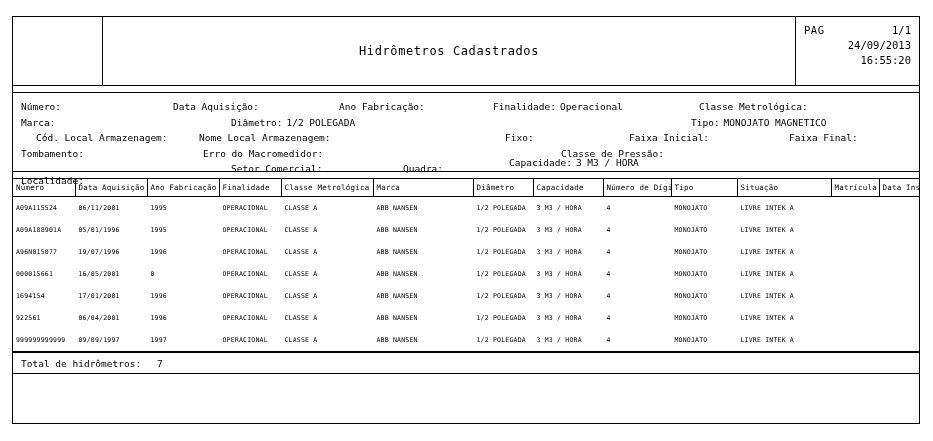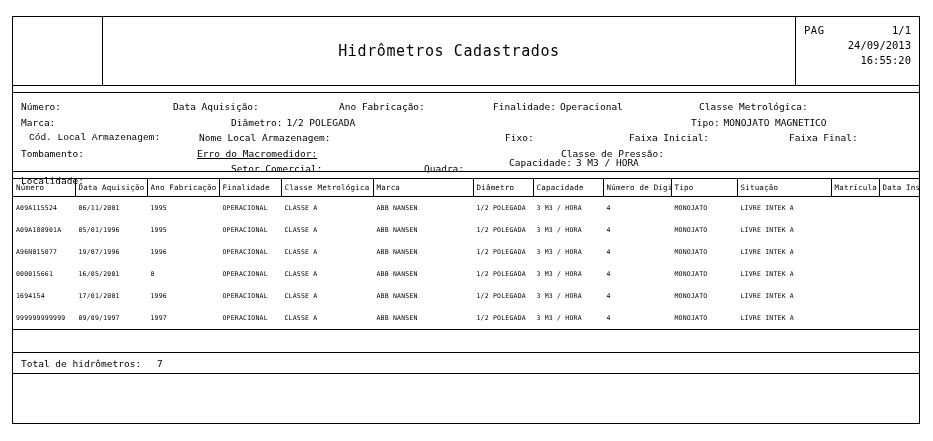--- a/index.html
+++ b/index.html
@@ -40,21 +40,21 @@
   }
   .header-title-cell {
     flex: 1;
     border-right: 1px solid #000;
     box-sizing: border-box;
     display: flex;
     align-items: center;
     justify-content: center;
   }
   .header-title {
-    font-size: 15px;
+    font-size: 12px;
     letter-spacing: 0.6px;
     white-space: nowrap;
   }
   .header-meta {
     width: 123px;
     box-sizing: border-box;
     padding: 6px 8px 0 8px;
     font-size: 10.5px;
     line-height: 15px;
     text-align: right;
@@ -203,57 +203,57 @@
       </span>
       <span class="fitem" style="left:488px;margin-top:40px;">
         <span class="lbl">Capacidade:</span><span class="val">3 M3 / HORA</span>
       </span>
       <span class="fitem" style="left:670px;">
         <span class="lbl">Tipo:</span><span class="val">MONOJATO MAGNETICO</span>
       </span>
     </div>
 
     <div class="frow">
-      <span class="fitem" style="left:8px;font-family:Liberation Mono, monospace;">
+      <span class="fitem" style="left:15px;">
         <span class="lbl">Cód. Local Armazenagem:</span><span class="val"></span>
       </span>
       <span class="fitem" style="left:178px;">
         <span class="lbl">Nome Local Armazenagem:</span><span class="val"></span>
       </span>
       <span class="fitem" style="left:484px;">
         <span class="lbl">Fixo:</span><span class="val"></span>
       </span>
       <span class="fitem" style="left:608px;">
         <span class="lbl">Faixa Inicial:</span><span class="val"></span>
       </span>
       <span class="fitem" style="left:768px;">
         <span class="lbl">Faixa Final:</span><span class="val"></span>
       </span>
     </div>
 
     <div class="frow">
       <span class="fitem" style="left:0px;">
         <span class="lbl">Tombamento:</span><span class="val"></span>
       </span>
-      <span class="fitem" style="left:176px;text-decoration:underline;">
+      <span class="fitem" style="left:182px;">
         <span class="lbl">Erro do Macromedidor:</span><span class="val"></span>
       </span>
       <span class="fitem" style="left:540px;">
         <span class="lbl">Classe de Pressão:</span><span class="val"></span>
       </span>
     </div>
 
     <div class="frow">
       <span class="fitem" style="left:0px;margin-top:12px;">
         <span class="lbl">Localidade:</span><span class="val"></span>
       </span>
       <span class="fitem" style="left:210px;">
         <span class="lbl">Setor Comercial:</span><span class="val"></span>
       </span>
-      <span class="fitem" style="left:403px;">
+      <span class="fitem" style="left:382px;">
         <span class="lbl">Quadra:</span><span class="val"></span>
       </span>
     </div>
 
   </div>
 
   <div class="table-wrap">
     <table class="grid">
       <colgroup>
         <col style="width:62px">
@@ -357,20 +357,35 @@
             <td>ABB NANSEN</td>
             <td>1/2 POLEGADA</td>
             <td>3 M3 / HORA</td>
             <td>4</td>
             <td>MONOJATO</td>
             <td>LIVRE INTEK A</td>
             <td></td>
             <td></td>
           </tr>
           <tr>
+            <td>922561</td>
+            <td>06/04/2001</td>
+            <td>1996</td>
+            <td>OPERACIONAL</td>
+            <td>CLASSE A</td>
+            <td>ABB NANSEN</td>
+            <td>1/2 POLEGADA</td>
+            <td>3 M3 / HORA</td>
+            <td>4</td>
+            <td>MONOJATO</td>
+            <td>LIVRE INTEK A</td>
+            <td></td>
+            <td></td>
+          </tr>
+          <tr>
             <td>999999999999</td>
             <td>09/09/1997</td>
             <td>1997</td>
             <td>OPERACIONAL</td>
             <td>CLASSE A</td>
             <td>ABB NANSEN</td>
             <td>1/2 POLEGADA</td>
             <td>3 M3 / HORA</td>
             <td>4</td>
             <td>MONOJATO</td>

